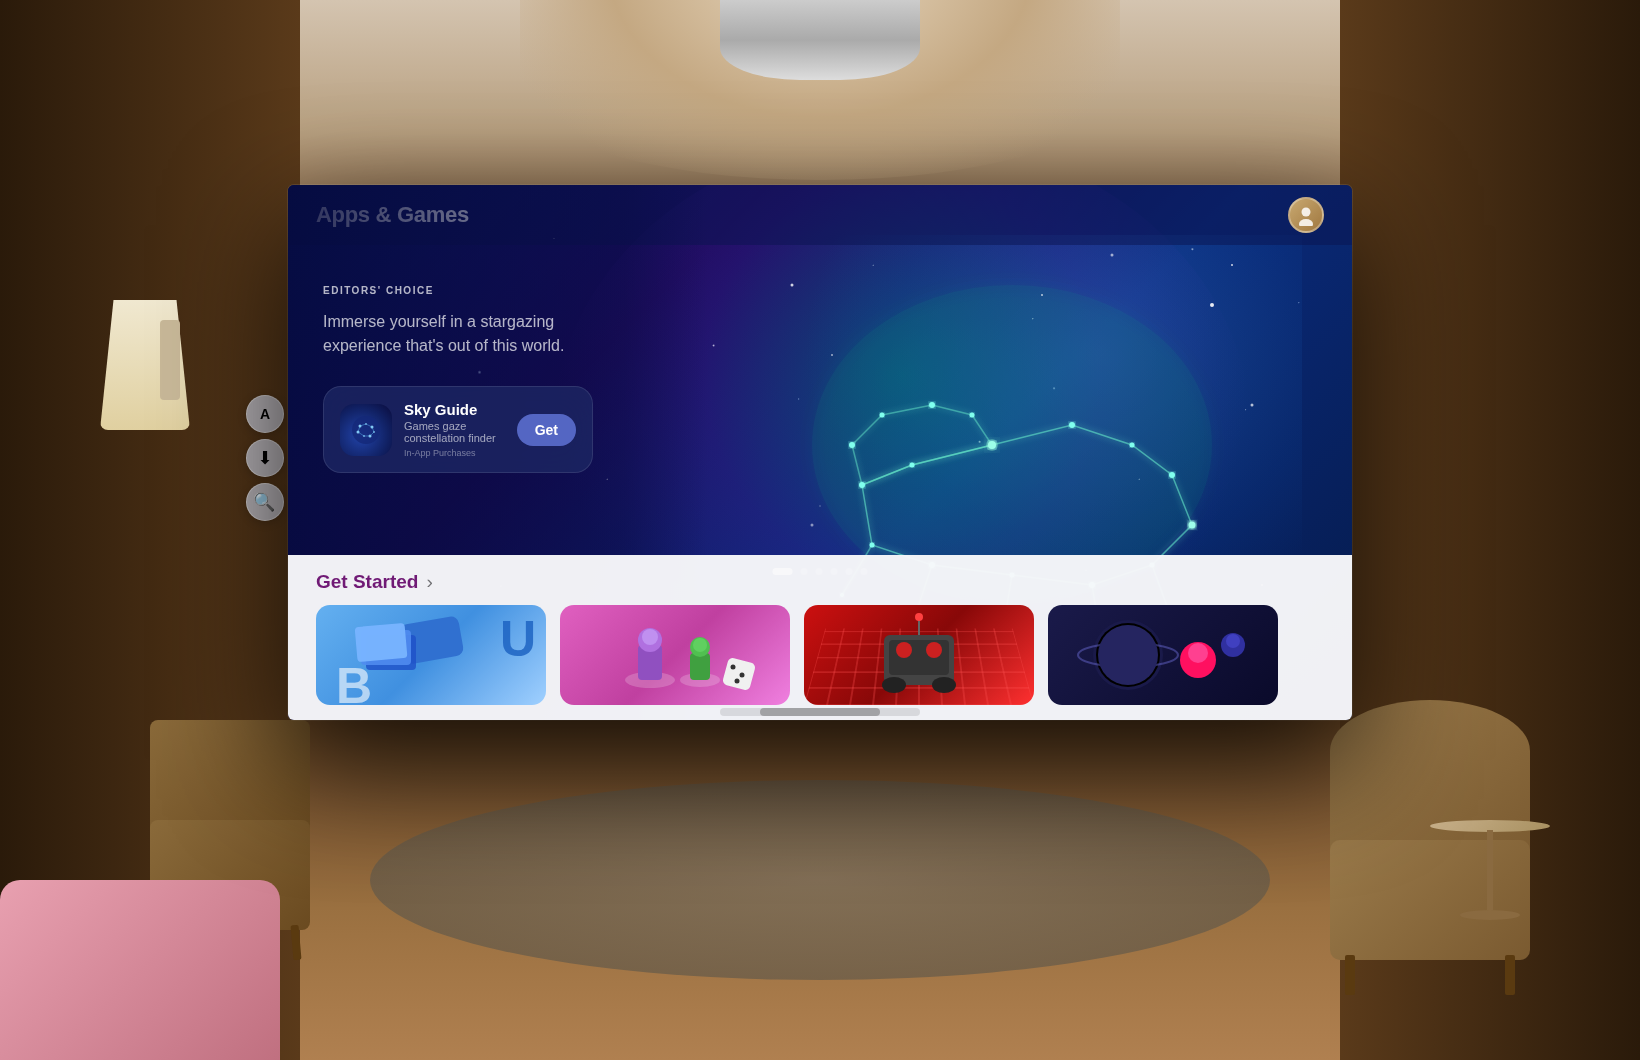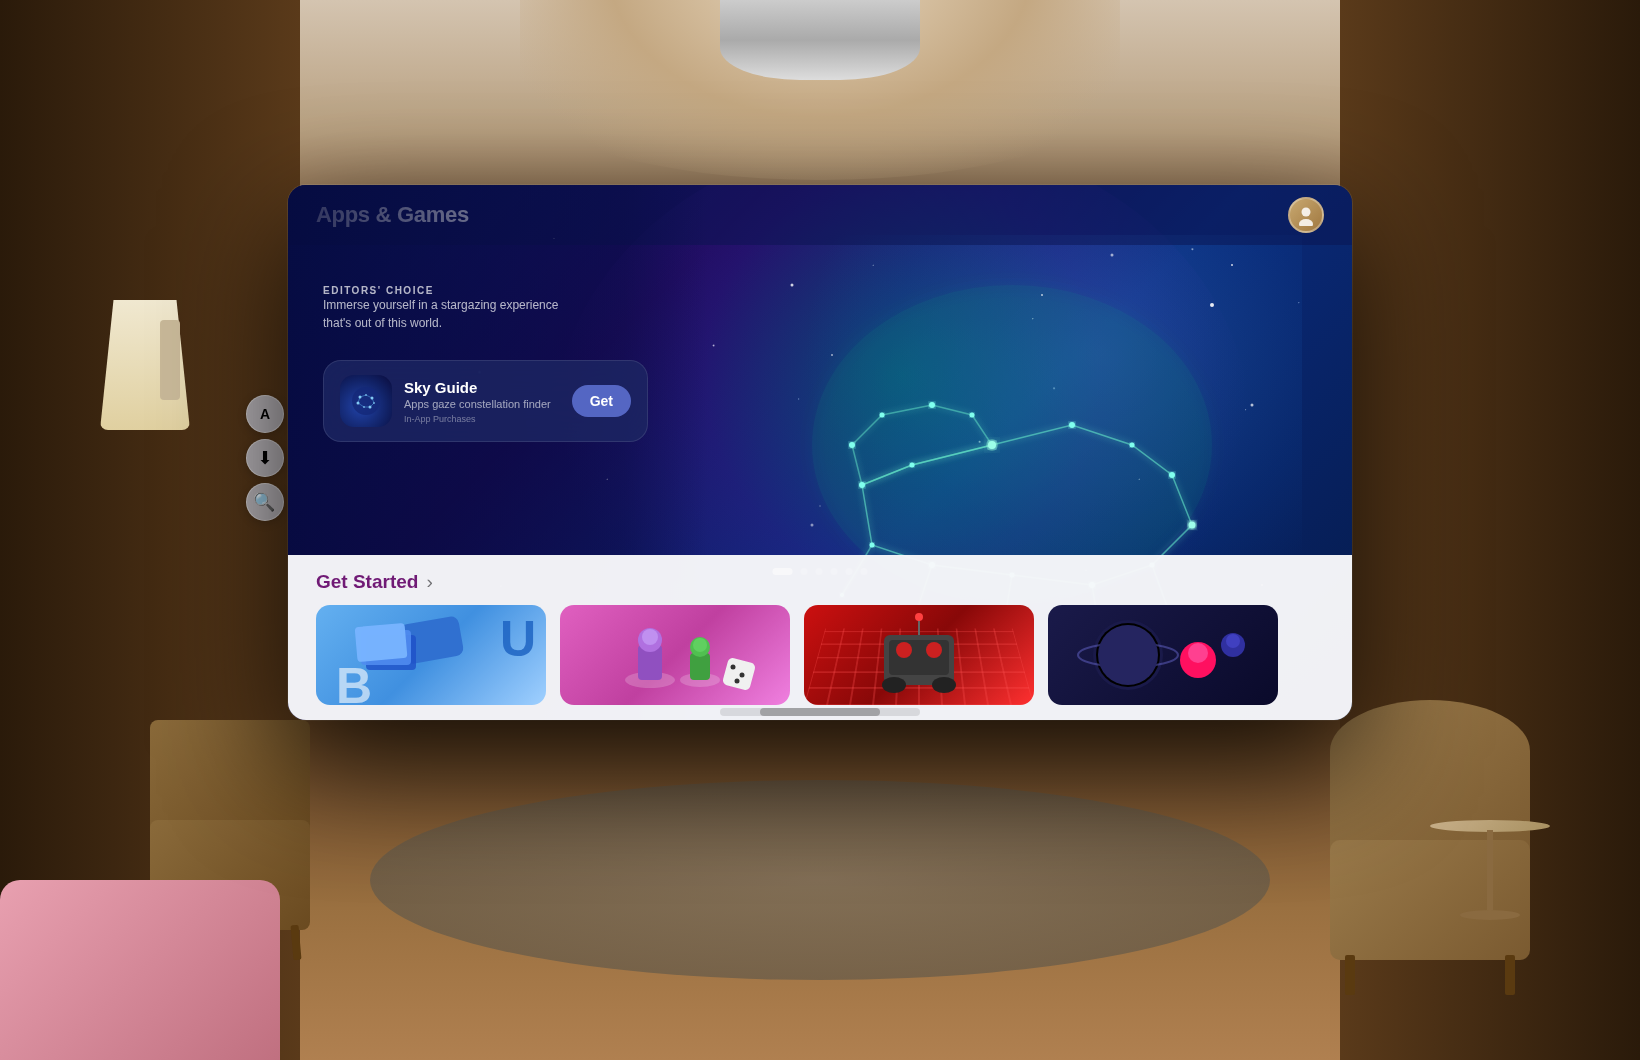--- a/index.html
+++ b/index.html
@@ -211,21 +211,21 @@
       width: 280px; height: 180px;
       background: linear-gradient(135deg, #e8a0b0 0%, #c07080 100%);
       border-radius: 20px 20px 0 0;
     }
 
     
     .screen-container {
       position: absolute;
       top: 185px; left: 288px;
       width: 1064px; height: 535px;
-      border-radius: 18px;
+      border-radius: 6px;
       overflow: hidden;
       box-shadow: 0 40px 120px rgba(0,0,0,0.8), 0 0 0 1px rgba(255,255,255,0.1);
     }
 
     
     .screen-bg {
       position: absolute;
       inset: 0;
       background: linear-gradient(135deg, #0a1a6e 0%, #1a0a5a 30%, #0a2a7a 60%, #051a4a 100%);
     }
@@ -335,34 +335,35 @@
     .hero-title {
       font-size: 48px;
       font-weight: 800;
       color: #fff;
       line-height: 1.1;
       margin-top: 8px;
       letter-spacing: -0.5px;
     }
 
     .hero-subtitle {
-      font-size: 12px;
+      font-size: 16px;
       color: rgba(255,255,255,0.7);
+      margin-top: 14px;
       line-height: 1.5;
       max-width: 260px;
     }
 
     
     .app-card {
       margin-top: 28px;
       background: rgba(30,40,100,0.75);
       backdrop-filter: blur(20px);
       border-radius: 18px;
       padding: 14px 16px;
-      width: 325px;
+      width: 270px;
       display: flex;
       align-items: center;
       gap: 12px;
       border: 1px solid rgba(255,255,255,0.1);
     }
 
     .app-icon {
       width: 52px; height: 52px;
       border-radius: 14px;
       background: linear-gradient(135deg, #1a1a6a 0%, #0a0a3a 100%);
@@ -703,21 +704,21 @@
             <circle cx="24" cy="18" r="1" fill="rgba(150,220,255,0.7)"></circle>
             <circle cx="20" cy="22" r="1.5" fill="rgba(150,220,255,0.9)"></circle>
             <circle cx="14" cy="22" r="1" fill="rgba(150,220,255,0.7)"></circle>
             <circle cx="8" cy="18" r="1.5" fill="rgba(150,220,255,0.9)"></circle>
             <polyline points="10,12 16,10 22,13 24,18 20,22 14,22 8,18 10,12" fill="none" stroke="rgba(100,200,255,0.5)" stroke-width="0.8"></polyline>
           </svg>
         </div>
       </div>
       <div class="app-info">
         <div class="app-name">Sky Guide</div>
-        <div class="app-desc">Apps gaze constellation finder</div>
+        <div class="app-desc">Games gaze constellation finder</div>
         <div class="app-iap">In-App Purchases</div>
       </div>
       <button class="get-btn">Get</button>
     </div>
   </div>
 
   <div class="dots">
     <div class="dot active"></div>
     <div class="dot"></div>
     <div class="dot"></div>

